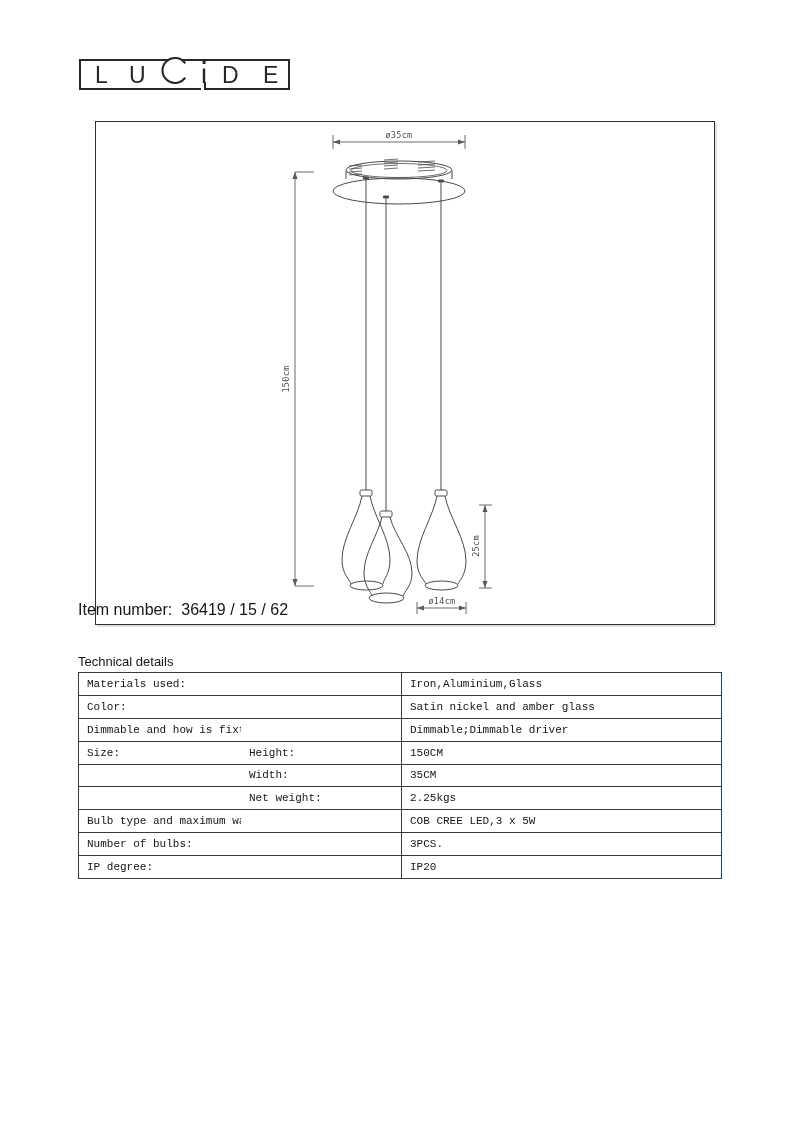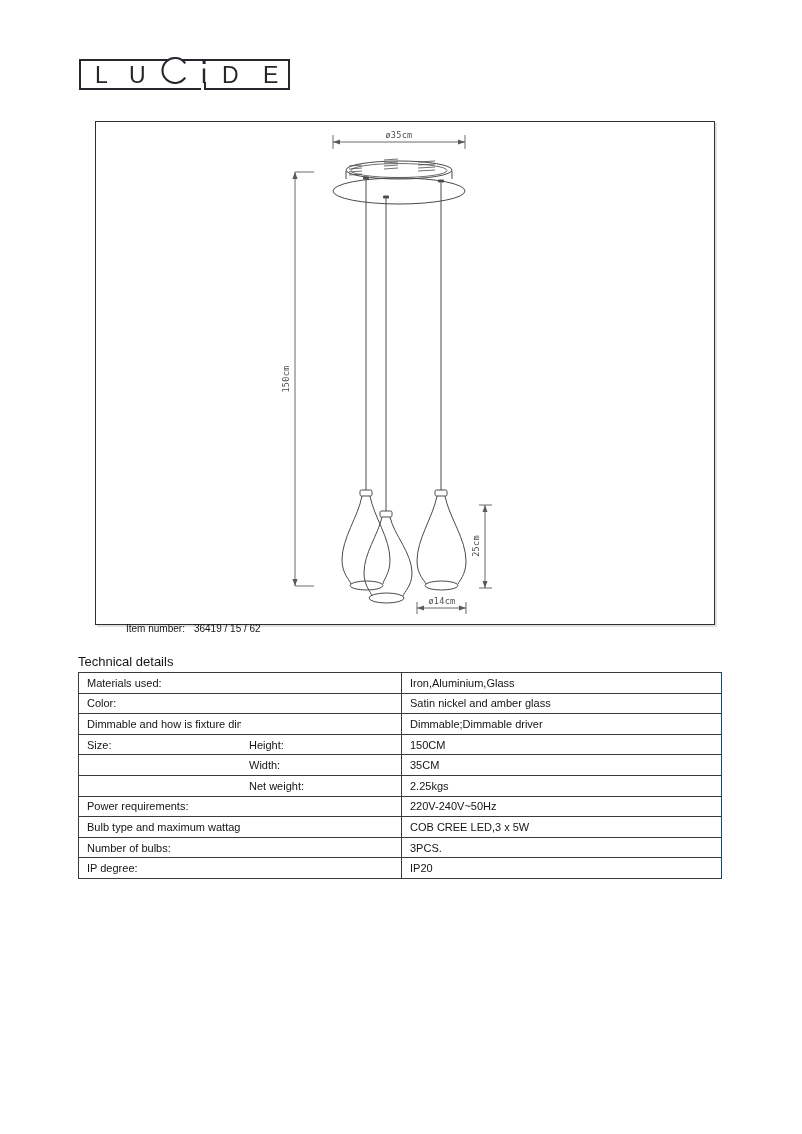--- a/index.html
+++ b/index.html
@@ -26,30 +26,30 @@
   .dwg-thin{stroke:#4a4a4a;fill:none;stroke-width:.8;}
   .dim{stroke:#5a5a5a;fill:none;stroke-width:.9;}
   .dim-arrow{fill:#5a5a5a;stroke:none;}
   .dim-text{
     font-family:"DejaVu Sans Mono",monospace;
     font-size:8.5px;fill:#4f4f4f;letter-spacing:.3px;
   }
   .knob{fill:#4a4a4a;stroke:none;}
 
   
-  #item-number{left:78px;top:623px;font-size:10px;margin-left:48px;}
+  #item-number{left:78px;top:601px;font-size:16px;}
   #item-number .val{margin-left:9px;}
   #section-title{left:78px;top:654px;font-size:13px;}
 
   
   #spec-table-wrap{left:78px;top:672px;}
   table.spec{
     border-collapse:collapse;table-layout:fixed;
     width:628px;height:207px;
-    font-size:11px;color:#141414;
+    font-size:11px;color:#141414;font-family:Liberation Mono, monospace;
   }
   table.spec td{
     border-top:1px solid #3a3a3a;border-bottom:1px solid #3a3a3a;
     padding:0 2px 0 8px;height:17.8px;line-height:12px;
     overflow:hidden;white-space:nowrap;
   }
   table.spec td.c1{width:152px;border-left:1px solid #3a3a3a;}
   table.spec td.c2{width:150px;}
   table.spec td.c3{width:309px;border-left:1px solid #3a3a3a;border-right:1px solid #0c4a6e;}
   .logo-letter{
@@ -184,25 +184,20 @@
         <td class="c1"></td>
         <td class="c2">Width:</td>
         <td class="c3">35CM</td>
       </tr>
       <tr>
         <td class="c1"></td>
         <td class="c2">Net weight:</td>
         <td class="c3">2.25kgs</td>
       </tr>
       <tr>
-        <td class="c1">Power requirements:</td>
-        <td class="c2"></td>
-        <td class="c3">220V-240V~50Hz</td>
-      </tr>
-      <tr>
         <td class="c1">Bulb type and maximum wattage:</td>
         <td class="c2"></td>
         <td class="c3">COB CREE LED,3 x 5W</td>
       </tr>
       <tr>
         <td class="c1">Number of bulbs:</td>
         <td class="c2"></td>
         <td class="c3">3PCS.</td>
       </tr>
       <tr>

